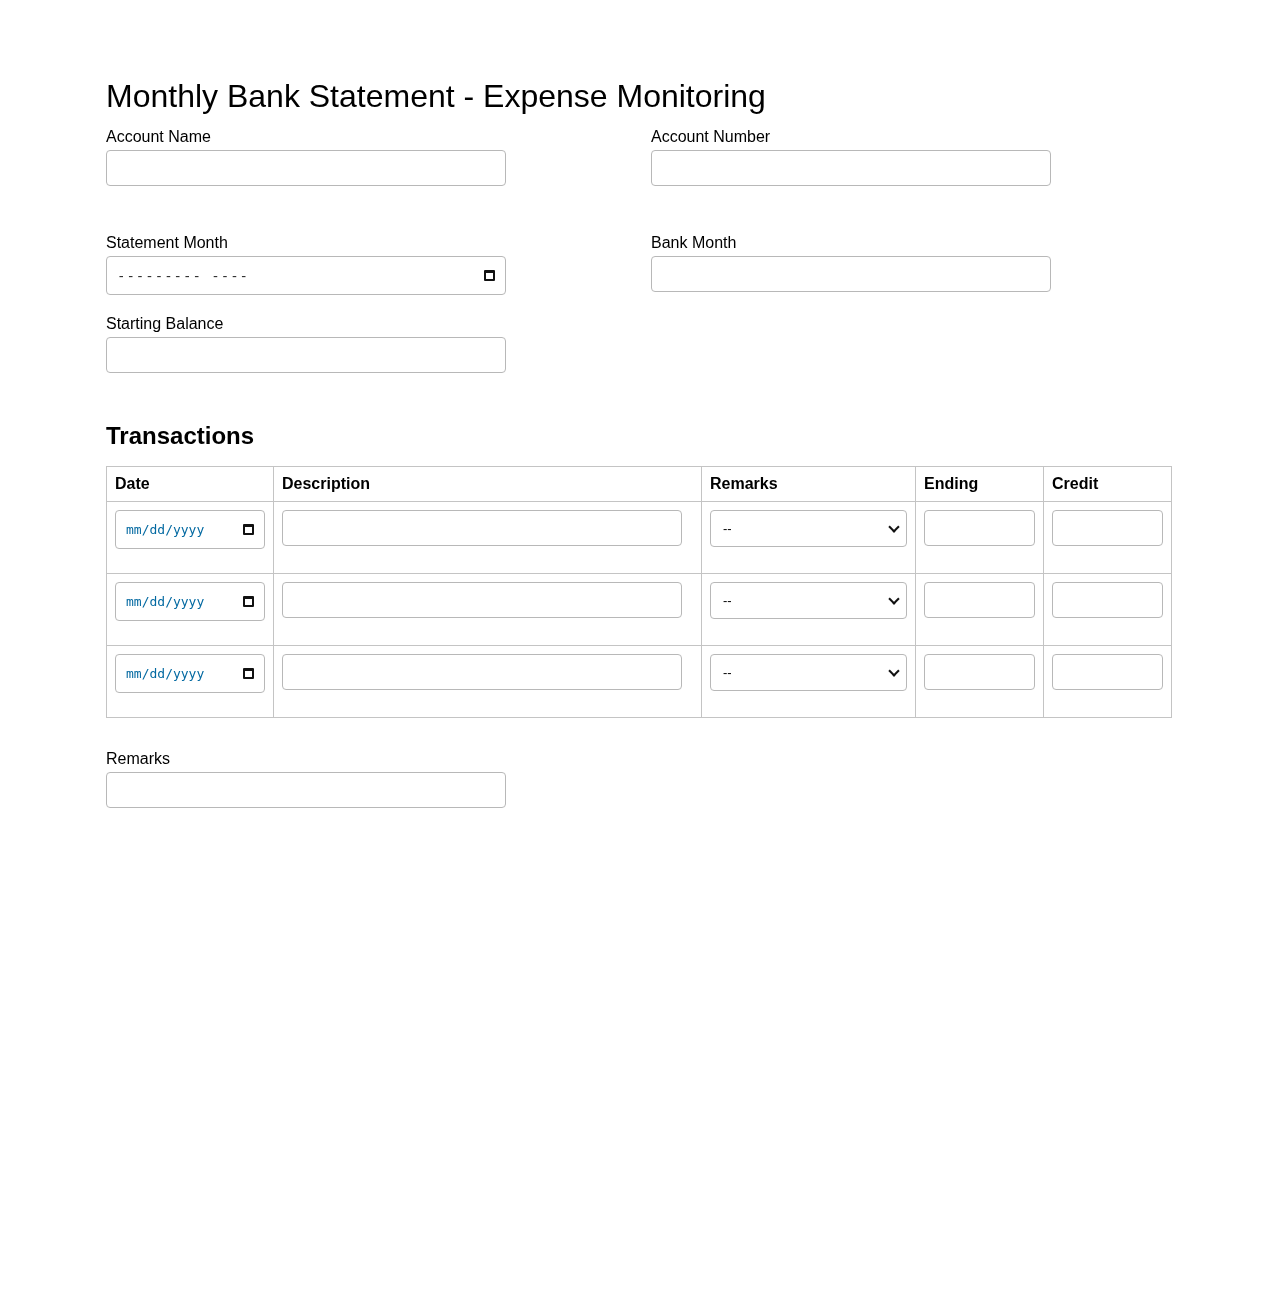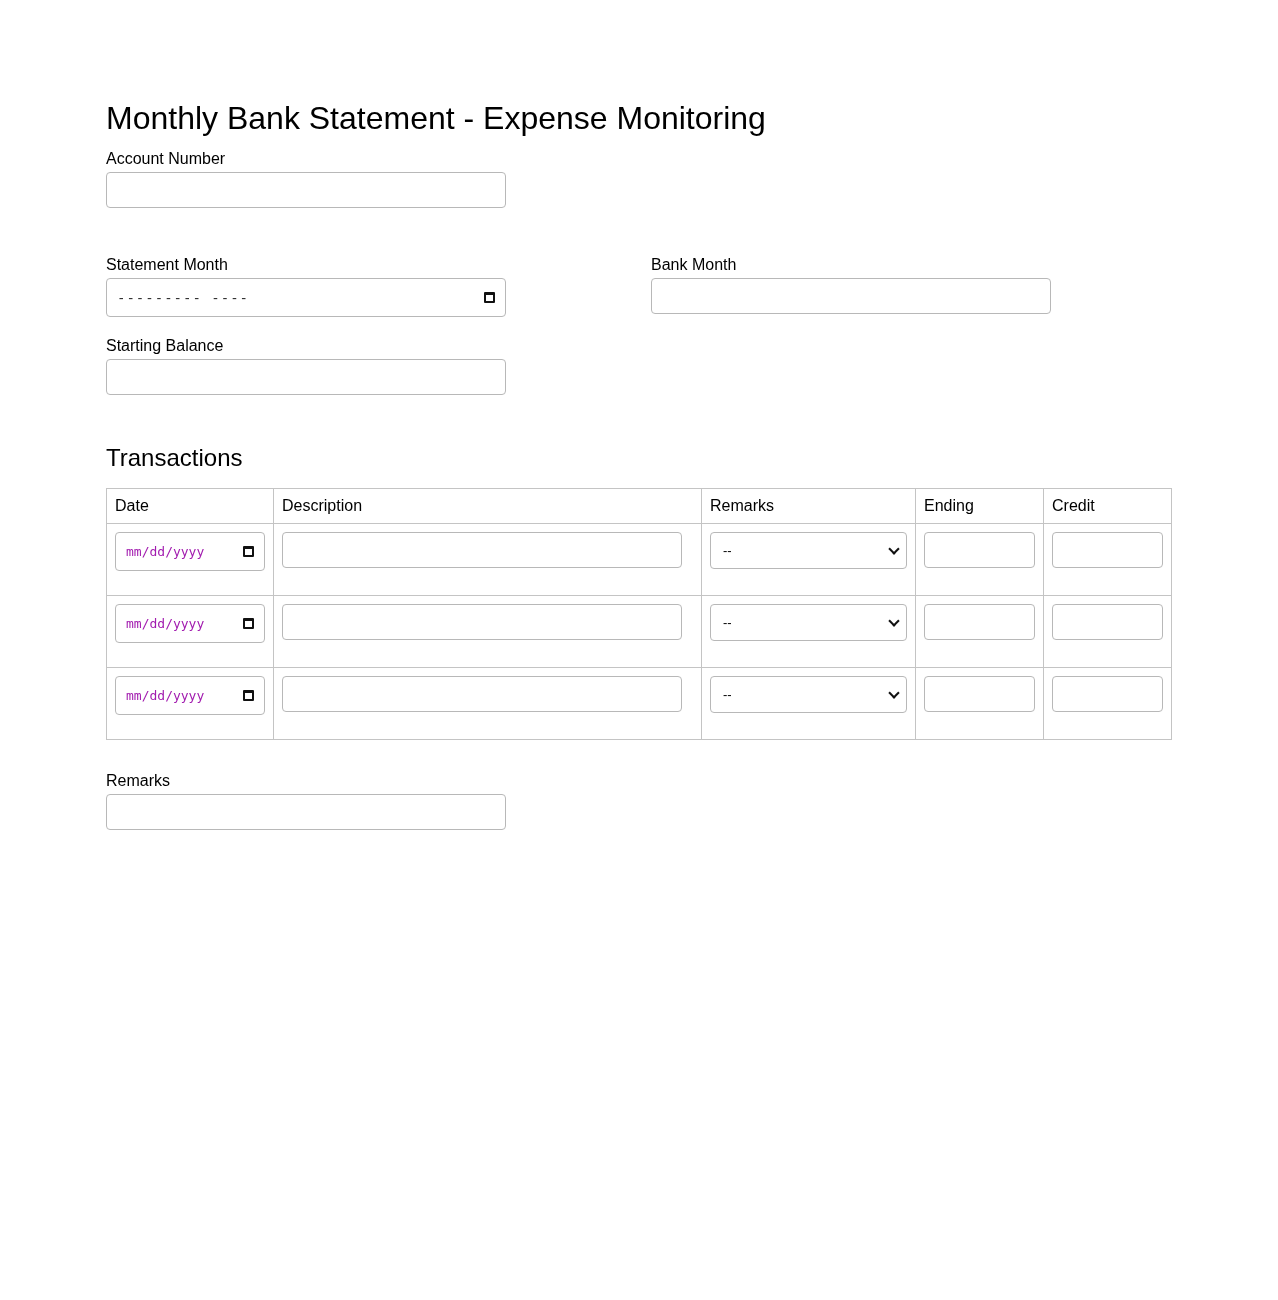--- a/index.html
+++ b/index.html
@@ -1,41 +1,45 @@
 <!DOCTYPE html>
 <html><head>
 <meta charset="utf-8">
 <style>
   html, body { margin: 0; padding: 0; background: #ffffff; }
   body { font-family: "Liberation Sans", sans-serif; color: #000; width: 1278px; height: 1300px; position: relative; }
-  .container { position: absolute; left: 106px; top: 92px; width: 1066px; }
+  .container { position: absolute; left: 106px; top: 70px; width: 1066px; }
   h1 { font-size: 32px; font-weight: normal; margin: 0; line-height: 44px; }
   .grid { display: grid; grid-template-columns: 545px 521px; }
   .field { display: flex; flex-direction: column; }
   .field label { font-size: 16px; line-height: 18px; margin-bottom: 4px; }
   .field input { box-sizing: border-box; width: 400px; height: 36px; border: 1px solid #b8b8b8; border-radius: 4px; padding: 0 10px; font-size: 15px; background: #fff; }
   .date-input { box-sizing: border-box; width: 400px; height: 39px; border: 1px solid #b8b8b8; border-radius: 4px; display: flex; align-items: center; justify-content: space-between; padding: 0 10px; font-family: "DejaVu Sans Mono", monospace; font-size: 14px; color: #333; }
   .cal-icon { width: 11px; height: 11px; border: 2px solid #111; border-top-width: 3px; border-radius: 1px; box-sizing: border-box; }
-  h2 { font-size: 24px; font-weight: normal; margin: 0; line-height: 30px; }
+  h2 { font-size: 24px; font-weight: bold; margin: 0; line-height: 30px; }
   table { border-collapse: collapse; width: 1066px; }
   th, td { border: 1px solid #c4c4c4; text-align: left; vertical-align: top; padding: 8px; }
-  th { font-size: 16px; font-weight: normal; height: 18px; }
+  th { font-size: 16px; font-weight: bold; height: 18px; }
   td { height: 55px; }
-  .cell-date { box-sizing: border-box; width: 150px; height: 39px; border: 1px solid #b8b8b8; border-radius: 4px; display: flex; align-items: center; justify-content: space-between; padding: 0 10px; font-family: "DejaVu Sans Mono", monospace; font-size: 13px; color: #a21caf; }
+  .cell-date { box-sizing: border-box; width: 150px; height: 39px; border: 1px solid #b8b8b8; border-radius: 4px; display: flex; align-items: center; justify-content: space-between; padding: 0 10px; font-family: "DejaVu Sans Mono", monospace; font-size: 13px; color: #0369a1; }
   .cell-input { box-sizing: border-box; height: 36px; border: 1px solid #b8b8b8; border-radius: 4px; background: #fff; }
   .cell-select { box-sizing: border-box; width: 197px; height: 37px; border: 1px solid #b8b8b8; border-radius: 4px; display: flex; align-items: center; justify-content: space-between; padding: 0 8px 0 12px; font-size: 13px; }
   .chev { width: 6px; height: 6px; border-right: 2px solid #111; border-bottom: 2px solid #111; transform: rotate(45deg); margin-top: -4px; }
 </style>
 </head>
 <body>
 
 <div class="container">
   <h1 style="margin-top:4px;">Monthly Bank Statement - Expense Monitoring</h1>
 
   <div class="grid" style="margin-top:10px;">
+    <div class="field">
+      <label>Account Name</label>
+      <input type="text" value="" style="">
+    </div>
     <div class="field">
       <label>Account Number</label>
       <input type="text" value="" style="">
     </div>
   </div>
 
   <div class="grid" style="margin-top:48px;">
     <div class="field">
       <label>Statement Month</label>
       <div class="date-input">

